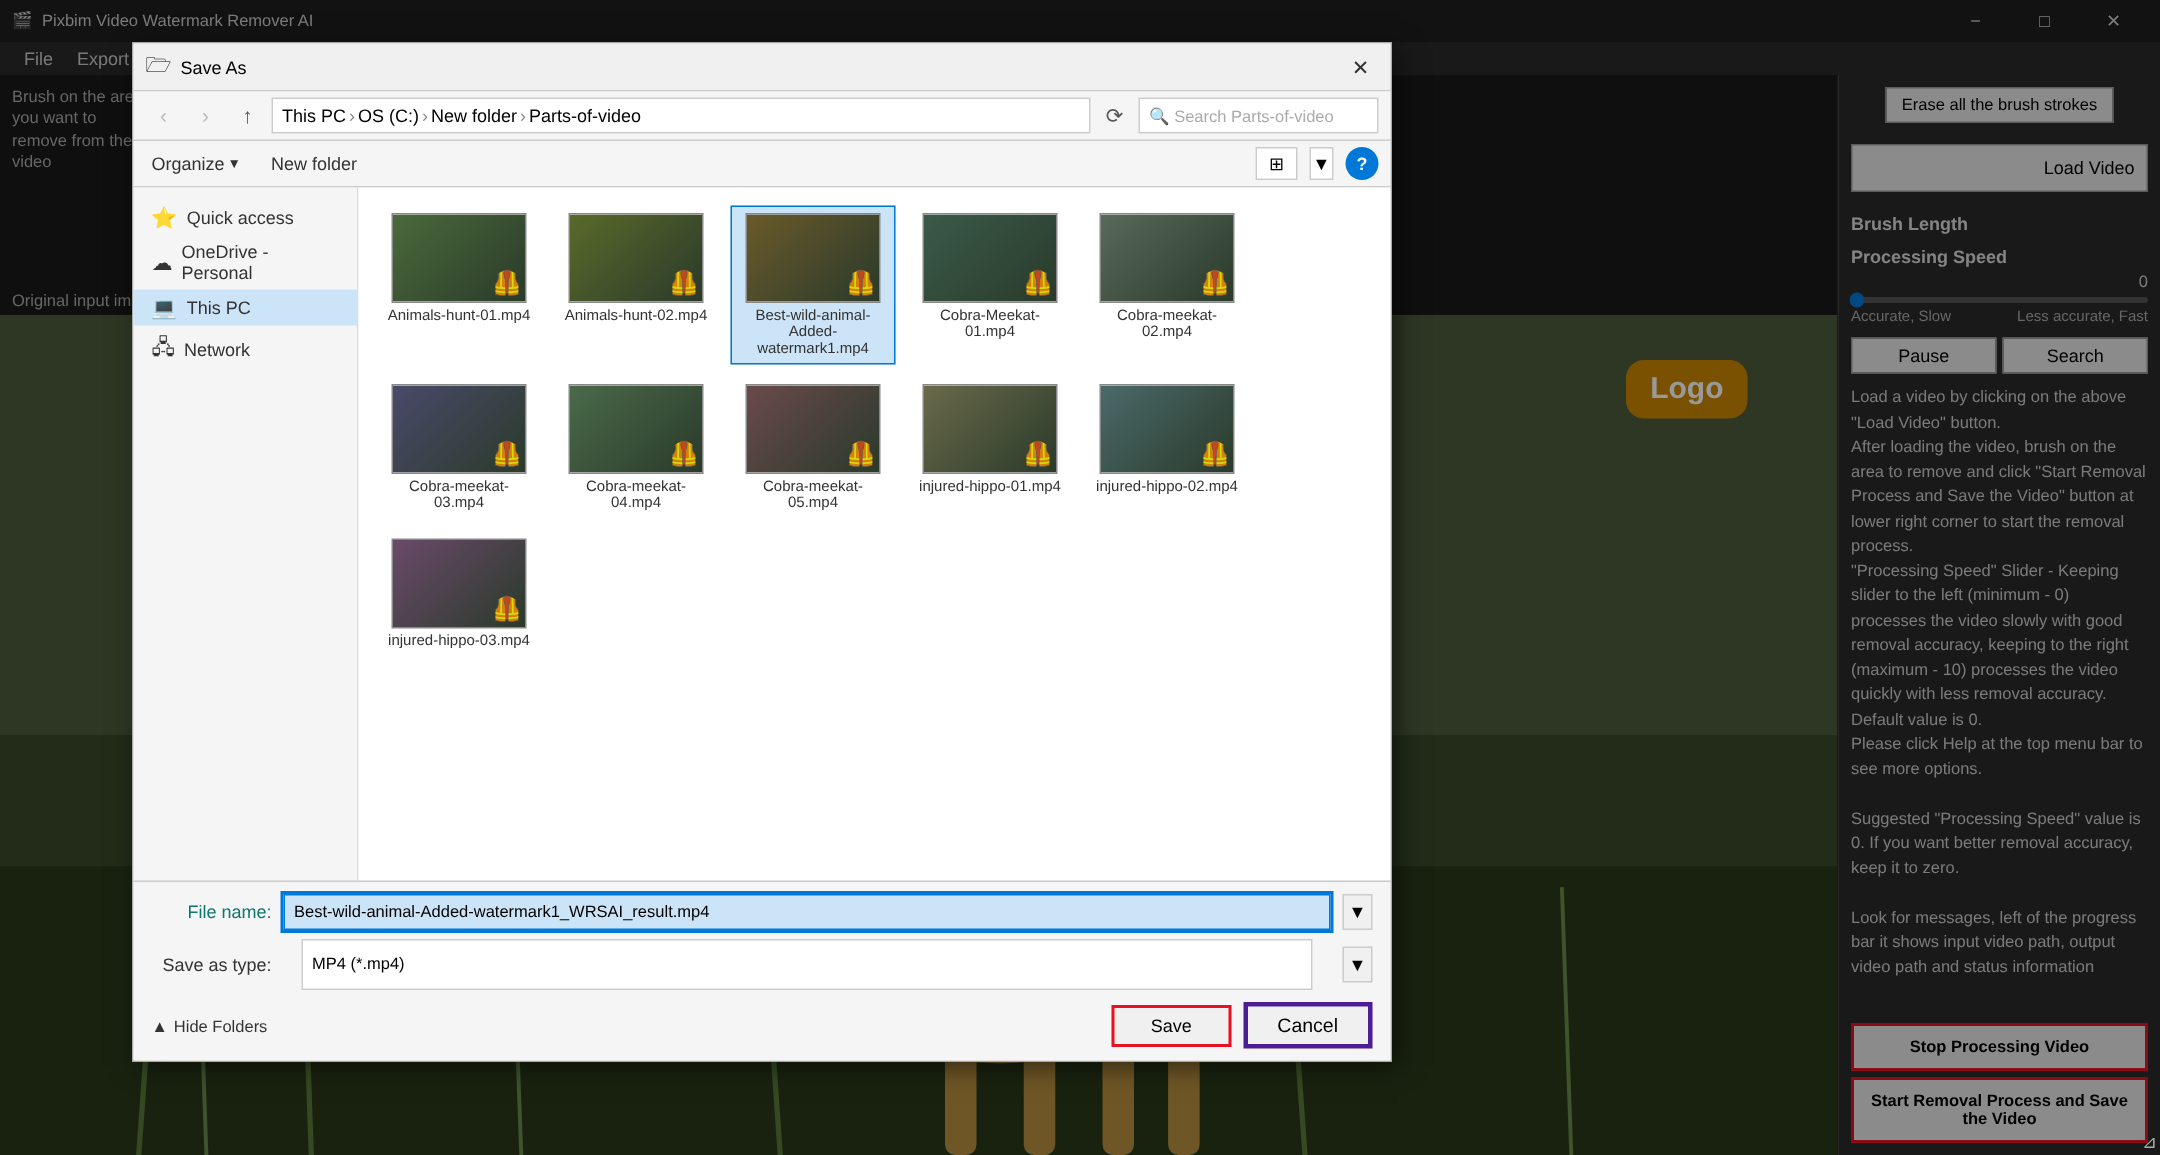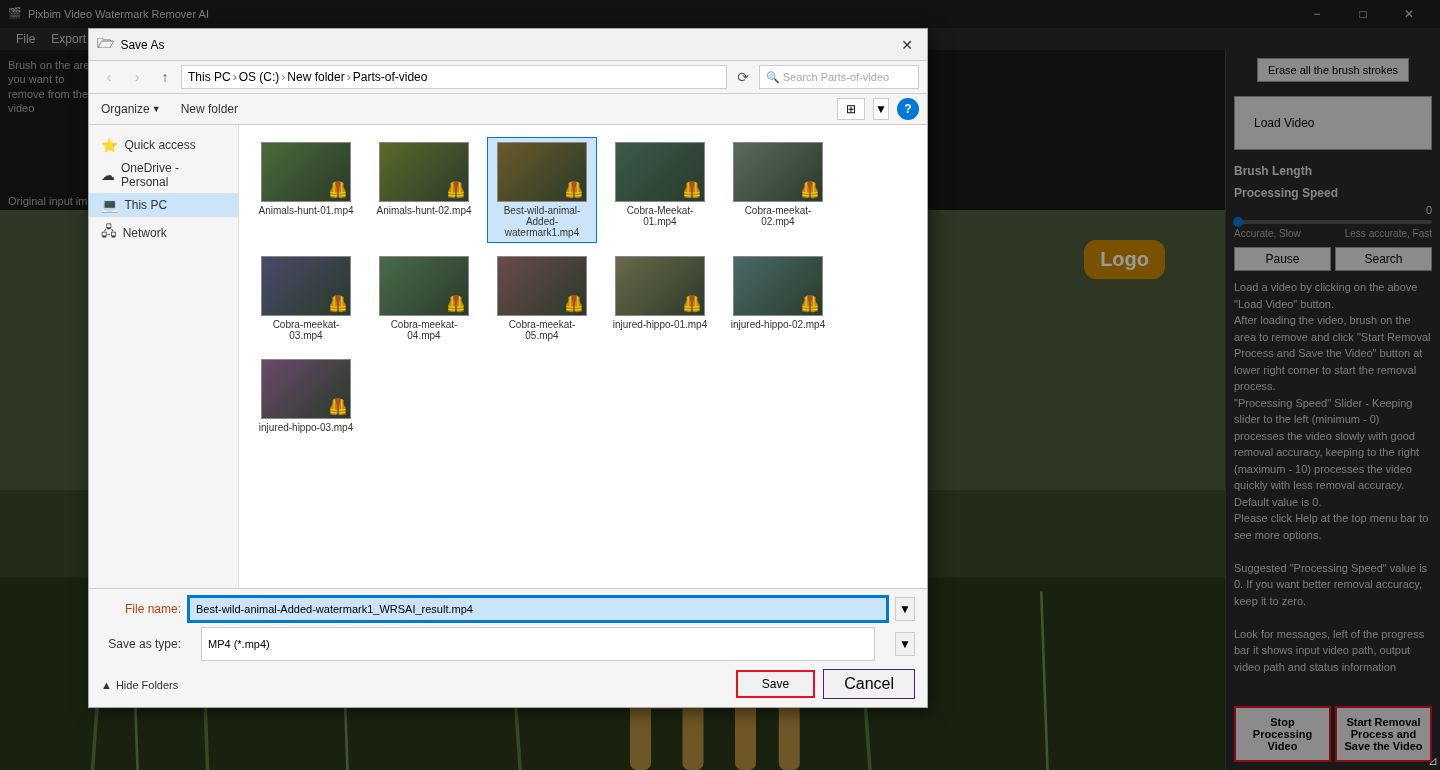--- a/index.html
+++ b/index.html
@@ -101,22 +101,22 @@
       width: 215px;
       background: #2b2b2b;
       border-left: 1px solid #444;
       display: flex;
       flex-direction: column;
       padding: 8px;
     }
     .load-video-btn {
       background: #e8e8e8;
       border: 1px solid #999;
-      padding: 19px;
-      text-align: left;
+      padding: 8px;
+      text-align: right;
       cursor: pointer;
       font-size: 12px;
       color: #000;
       margin-bottom: 10px;
     }
     .section-label {
       color: #ddd;
       font-size: 12px;
       font-weight: bold;
       margin-bottom: 4px;
@@ -174,20 +174,21 @@
       color: #ccc;
       font-size: 11px;
       line-height: 1.5;
       flex: 1;
       overflow-y: auto;
     }
     .bottom-buttons {
       display: flex;
       gap: 4px;
       margin-top: 8px;
+      flex-direction: column;
     }
     .stop-btn {
       flex: 1;
       background: #e8e8e8;
       border: 2px solid #e81123;
       padding: 8px 4px;
       text-align: center;
       cursor: pointer;
       font-size: 11px;
       color: #000;
@@ -413,21 +414,21 @@
     .filename-row {
       display: flex;
       align-items: center;
       margin-bottom: 6px;
       gap: 8px;
     }
     .filename-label {
       width: 80px;
       text-align: right;
       font-size: 12px;
-      color: #c2410c;
+      color: #0f766e;
     }
     .filename-input {
       flex: 1;
       height: 24px;
       border: 1px solid #0078d7;
       background: #cce4f7;
       padding: 0 6px;
       font-size: 11px;
       color: #000;
       outline: 2px solid #0078d7;
@@ -478,23 +479,23 @@
       padding: 5px 24px;
       background: #f0f0f0;
       border: 2px solid #e81123;
       cursor: pointer;
       font-size: 12px;
       color: #000;
     }
     .cancel-btn {
       padding: 5px 20px;
       background: #f0f0f0;
-      border: 1px solid #4c1d95;
-      cursor: pointer;
-      font-size: 16px;
+      border: 3px solid #4c1d95;
+      cursor: pointer;
+      font-size: 13px;
       color: #000;
     }
     .hide-folders-row {
       display: flex;
       align-items: center;
       cursor: pointer;
       font-size: 11px;
       color: #333;
       gap: 4px;
       margin-top: 2px;

